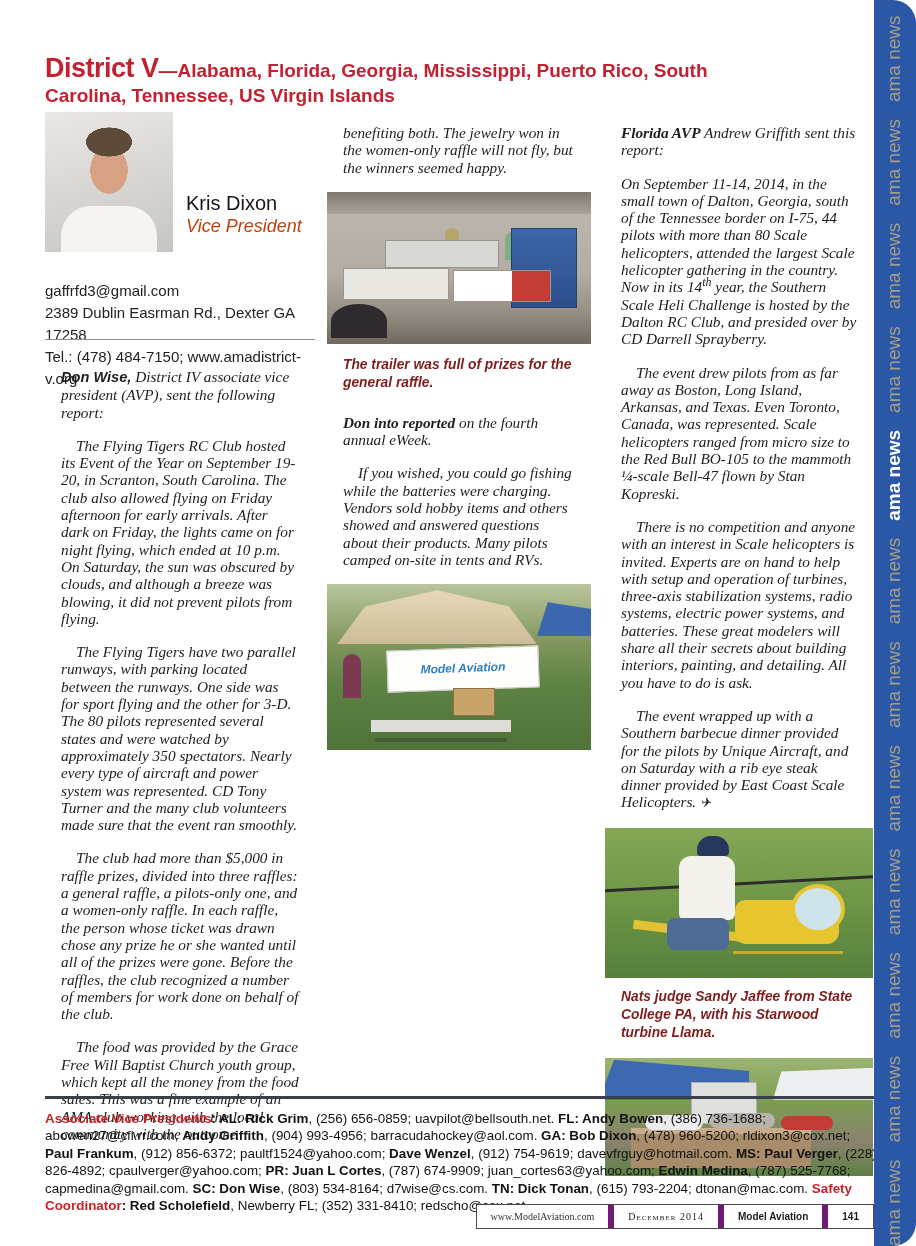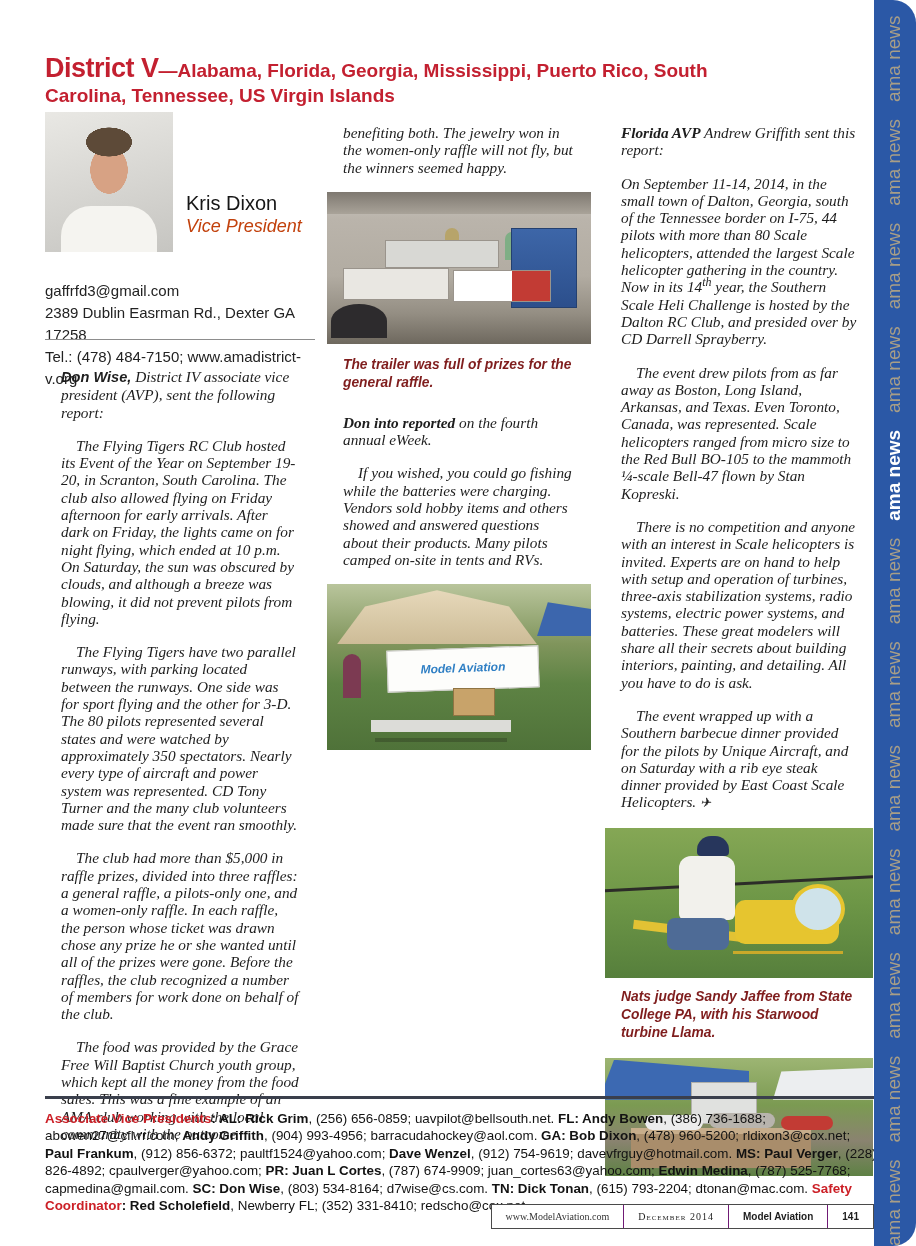--- a/index.html
+++ b/index.html
@@ -107,21 +107,21 @@
   .rule-dark{position:absolute;left:45px;top:1096px;width:830px;height:3px;background:#3a3f4c;}
   .avp{position:absolute;left:45px;top:1110px;width:832px;
        font-family:"Liberation Sans",sans-serif;font-size:13.4px;line-height:17.4px;color:#121212;}
   .seg-red{color:#cc2027;font-weight:bold;}
   .seg-bold{font-weight:bold;}
   .seg-plain{font-weight:normal;}
 
   .pagebar{position:absolute;top:1204px;right:42px;display:flex;align-items:stretch;
            border:1px solid #4a4a4a;background:#fff;}
   .pagebar .cell{padding:6px 14px;font-size:10px;display:flex;align-items:center;}
-  .pagebar .cell + .cell{border-left:1px solid #701a75;}
+  .pagebar .cell + .cell{border-left:6px solid #701a75;}
   .pb-site{font-family:"Liberation Serif",serif;color:#333;}
   .pb-issue{font-family:"Liberation Serif",serif;font-variant:small-caps;font-size:17px;letter-spacing:1px;}
   .pb-mag{font-family:"Liberation Sans",sans-serif;font-weight:bold;}
   .pb-num{font-family:"Liberation Sans",sans-serif;font-weight:bold;}
 
   
   .strip{position:absolute;top:0;right:0;width:42px;height:1246px;background:#2b58a6;overflow:hidden;}
   .strip-text{position:absolute;left:9px;top:1246px;white-space:nowrap;
               transform:rotate(-90deg);transform-origin:left top;
               font-family:"Liberation Sans",sans-serif;font-size:19px;color:#a89e87;}

